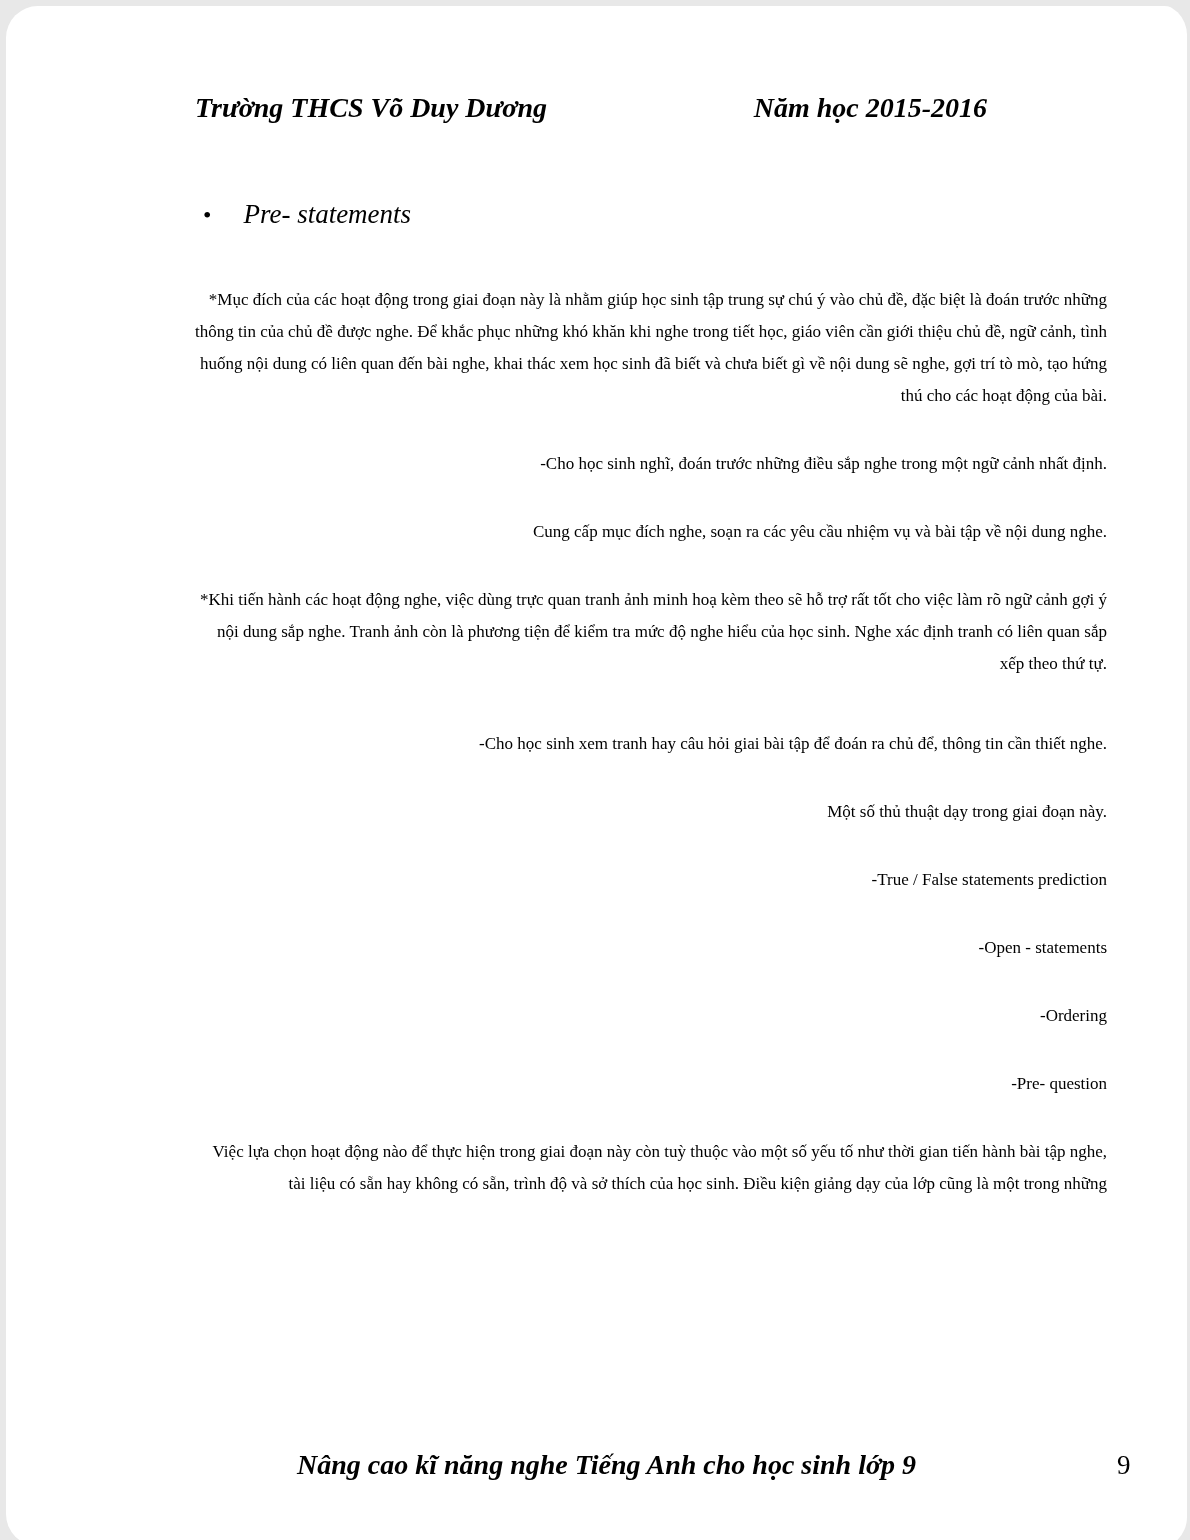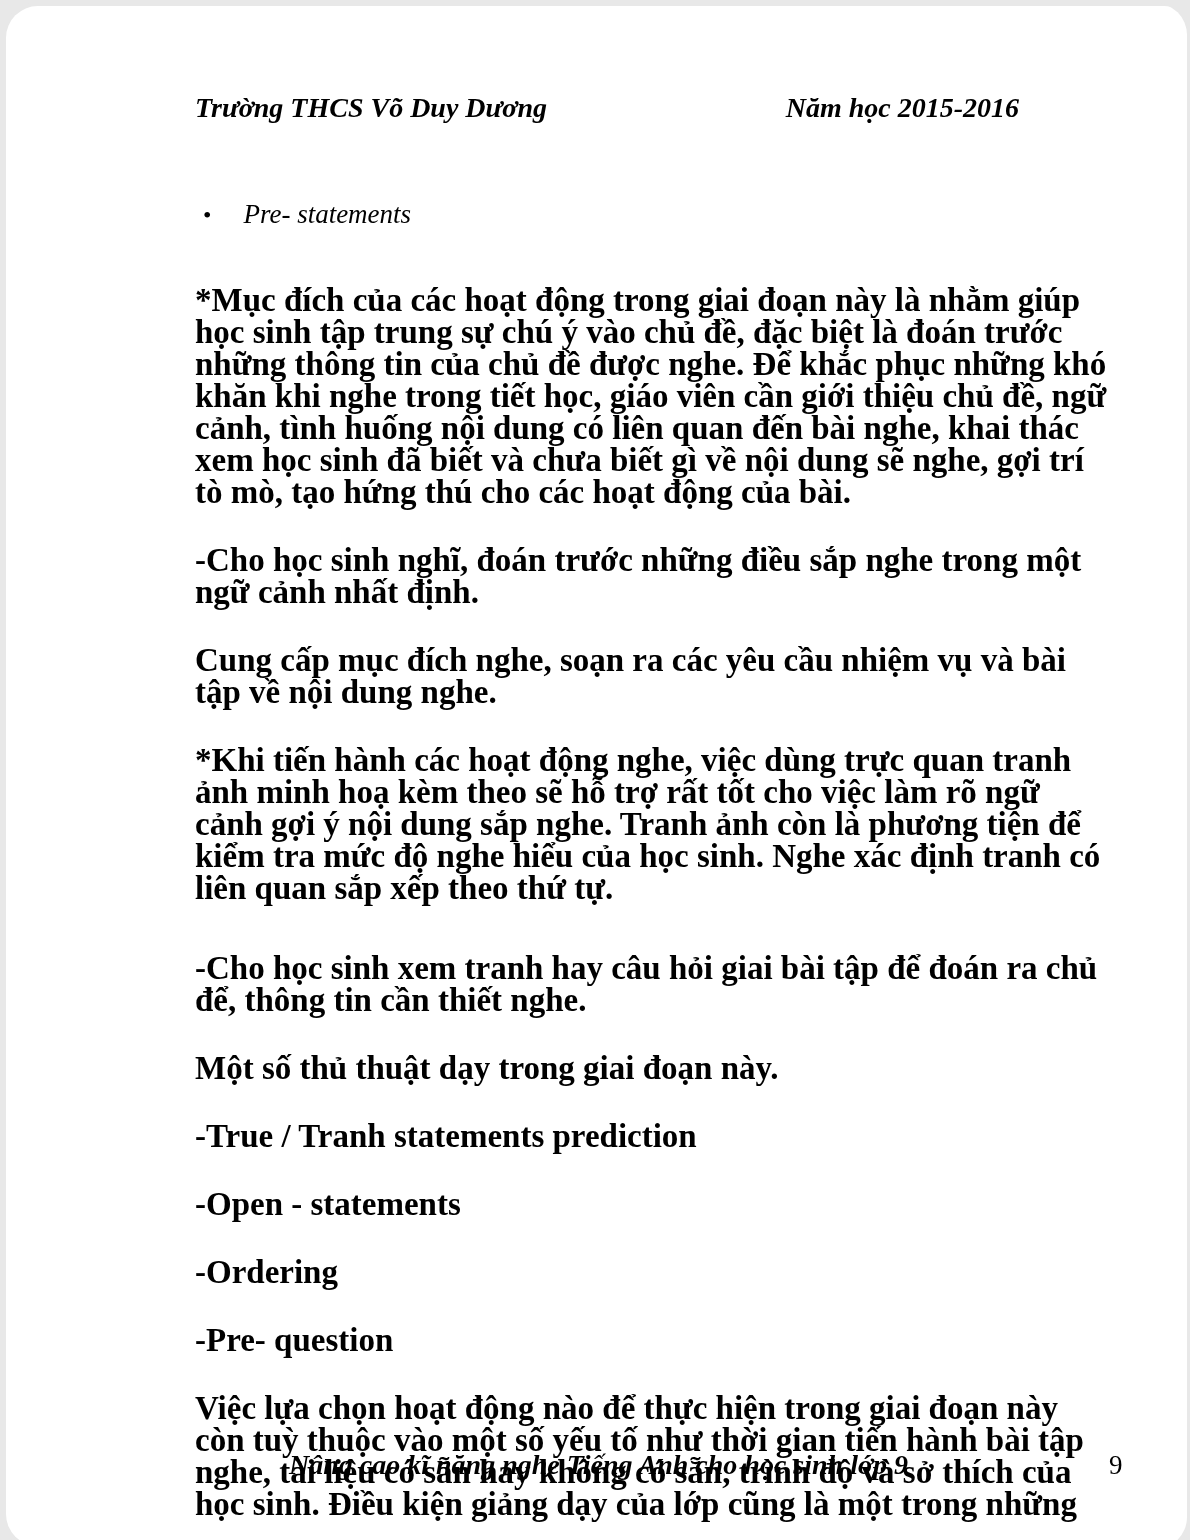--- a/index.html
+++ b/index.html
@@ -22,50 +22,49 @@
   }
   .doc-header {
     display: flex;
     font-weight: bold;
     font-style: italic;
     font-size: 28px;
     line-height: 34px;
   }
   .doc-header .right {
     margin-left: auto;
-    margin-right: 88px;
+    margin-right: 120px;
     white-space: nowrap;
   }
   .bullet-line {
     margin-top: 60px;
     display: flex;
     align-items: baseline;
     font-style: italic;
     font-size: 27px;
     line-height: 34px;
   }
   .bullet-glyph {
     font-style: normal;
     margin-left: 8px;
     margin-right: 26px;
     font-size: 24px;
   }
   .doc-body { margin-top: 10px; }
   .doc-body p {
-    font-size: 33px;
+    font-size: 17px;
     line-height: 32px;
     margin-top: 30px;
-    text-align: left;
-    font-weight: bold;
+    text-align: right;
   }
   .doc-body p.gap-lg { margin-top: 42px; }
   .doc-footer {
     position: absolute;
     top: 1436px;
-    left: 0;
+    left: 8px;
     width: 1012px;
     height: 40px;
   }
   .footer-title {
     position: absolute;
     left: 280px;
     font-weight: bold;
     font-style: italic;
     font-size: 28px;
     line-height: 34px;
@@ -95,21 +94,21 @@
       <span class="bullet-label">Pre- statements</span>
     </div>
 
     <div class="doc-body">
       <p>*Mục đích của các hoạt động trong giai đoạn này là nhằm giúp học sinh tập trung sự chú ý vào chủ đề, đặc biệt là đoán trước những thông tin của chủ đề được nghe. Để khắc phục những khó khăn khi nghe trong tiết học, giáo viên cần giới thiệu chủ đề, ngữ cảnh, tình huống nội dung có liên quan đến bài nghe, khai thác xem học sinh đã biết và chưa biết gì về nội dung sẽ nghe, gợi trí tò mò, tạo hứng thú cho các hoạt động của bài.</p>
       <p>-Cho học sinh nghĩ, đoán trước những điều sắp nghe trong một ngữ cảnh nhất định.</p>
       <p>Cung cấp mục đích nghe, soạn ra các yêu cầu nhiệm vụ và bài tập về nội dung nghe.</p>
       <p>*Khi tiến hành các hoạt động nghe, việc dùng trực quan tranh ảnh minh hoạ kèm theo sẽ hỗ trợ rất tốt cho việc làm rõ ngữ cảnh gợi ý nội dung sắp nghe. Tranh ảnh còn là phương tiện để kiểm tra mức độ nghe hiểu của học sinh. Nghe xác định tranh có liên quan sắp xếp theo thứ tự.</p>
       <p class="gap-lg">-Cho học sinh xem tranh hay câu hỏi giai bài tập để đoán ra chủ để, thông tin cần thiết nghe.</p>
       <p>Một số thủ thuật dạy trong giai đoạn này.</p>
-      <p>-True / Tranh statements prediction</p>
+      <p>-True / False statements prediction</p>
       <p>-Open - statements</p>
       <p>-Ordering</p>
       <p>-Pre- question</p>
       <p>Việc lựa chọn hoạt động nào để thực hiện trong giai đoạn này còn tuỳ thuộc vào một số yếu tố như thời gian tiến hành bài tập nghe, tài liệu có sẵn hay không có sẵn, trình độ và sở thích của học sinh. Điều kiện giảng dạy của lớp cũng là một trong những</p>
     </div>
 
   </div>
 
   <div class="doc-footer">
     <span class="footer-title">Nâng cao kĩ năng nghe Tiếng Anh cho học sinh lớp 9</span>

